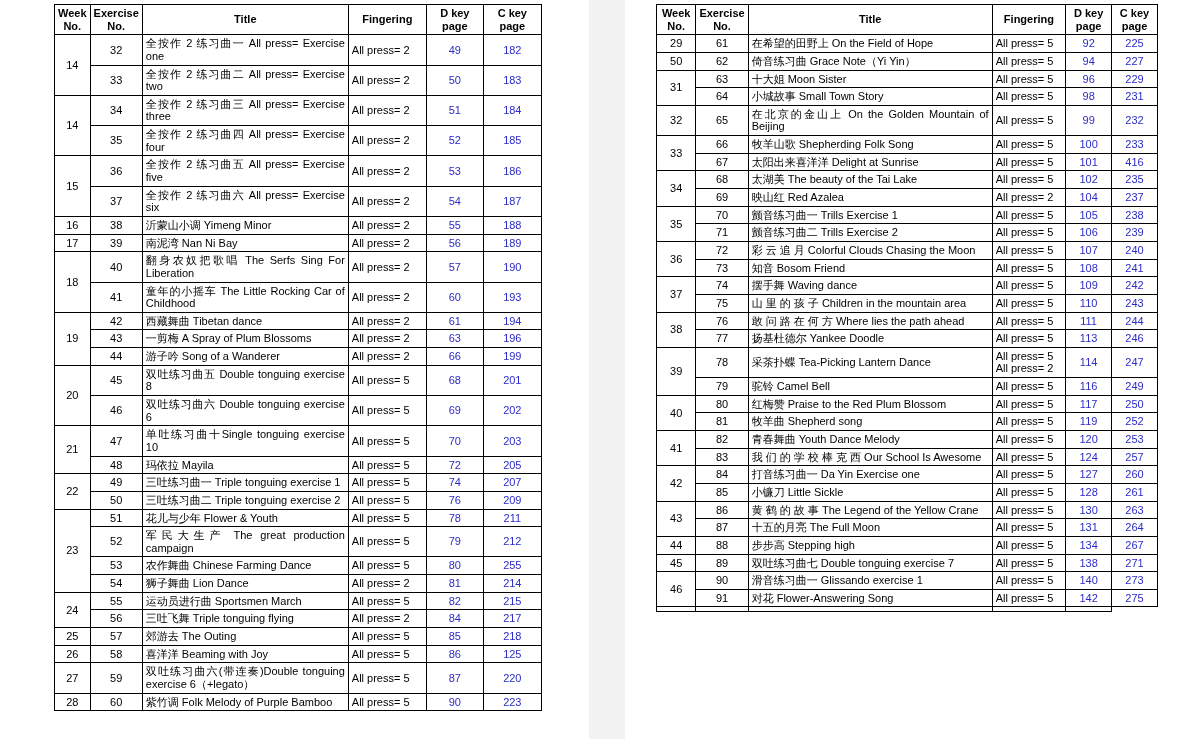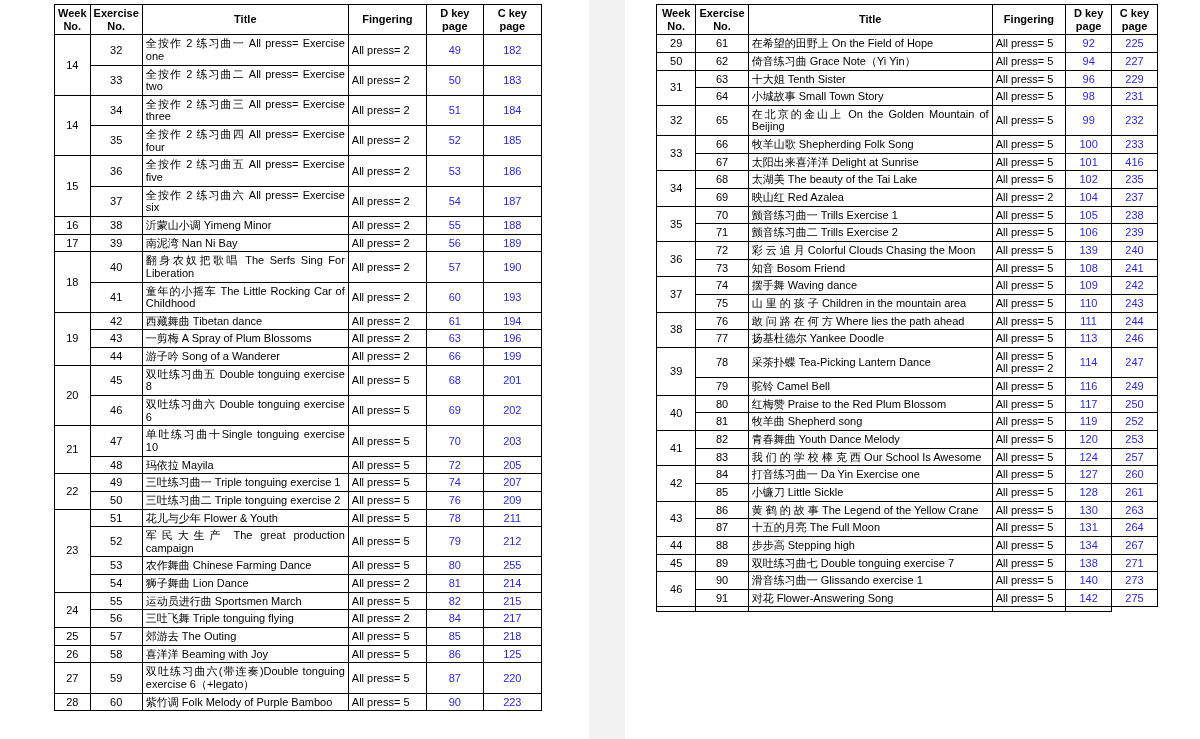--- a/index.html
+++ b/index.html
@@ -414,21 +414,21 @@
             <td class="c-week">50</td>
             <td class="c-ex">62</td>
             <td class="c-title title-justify">倚音练习曲 Grace Note（Yi Yin）</td>
             <td class="c-fing">All press= 5</td>
             <td class="c-dkey">94</td>
             <td class="c-ckey">227</td>
           </tr>
           <tr>
             <td class="c-week" rowspan="2">31</td>
             <td class="c-ex">63</td>
-            <td class="c-title title-justify">十大姐  Tenth Sister</td>
+            <td class="c-title title-justify">十大姐  Moon Sister</td>
             <td class="c-fing">All press= 5</td>
             <td class="c-dkey">96</td>
             <td class="c-ckey">229</td>
           </tr>
           <tr>
             <td class="c-ex">64</td>
             <td class="c-title title-justify">小城故事 Small Town Story</td>
             <td class="c-fing">All press= 5</td>
             <td class="c-dkey">98</td>
             <td class="c-ckey">231</td>
@@ -484,21 +484,21 @@
             <td class="c-title title-justify">颤音练习曲二  Trills Exercise 2</td>
             <td class="c-fing">All press= 5</td>
             <td class="c-dkey">106</td>
             <td class="c-ckey">239</td>
           </tr>
           <tr>
             <td class="c-week" rowspan="2">36</td>
             <td class="c-ex">72</td>
             <td class="c-title title-justify">彩 云 追 月  Colorful Clouds Chasing the Moon</td>
             <td class="c-fing">All press= 5</td>
-            <td class="c-dkey">139</td>
+            <td class="c-dkey">107</td>
             <td class="c-ckey">240</td>
           </tr>
           <tr>
             <td class="c-ex">73</td>
             <td class="c-title title-justify">知音  Bosom Friend</td>
             <td class="c-fing">All press= 5</td>
             <td class="c-dkey">108</td>
             <td class="c-ckey">241</td>
           </tr>
           <tr>

